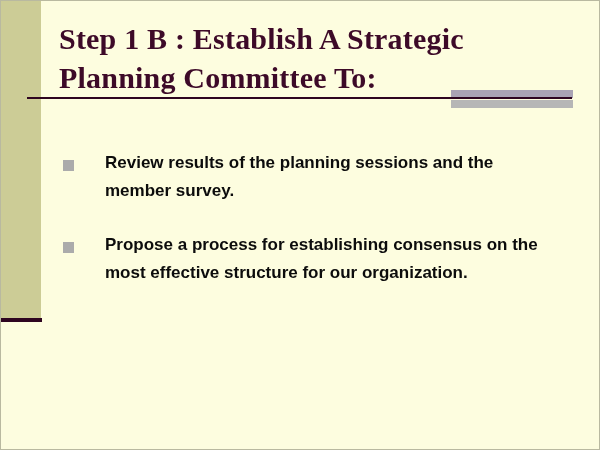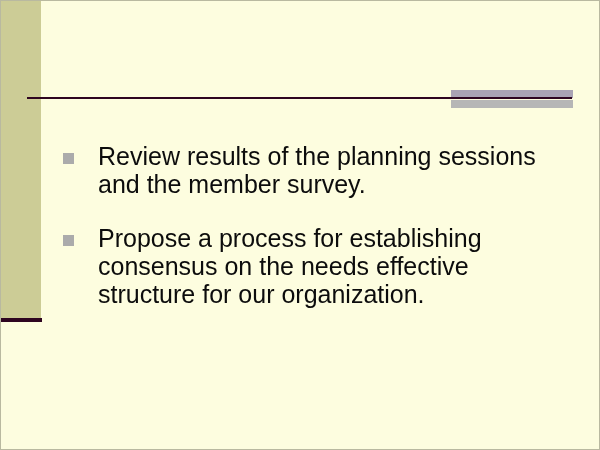--- a/index.html
+++ b/index.html
@@ -118,50 +118,55 @@
     left: 0;
     top: 11px;
     width: 11px;
     height: 11px;
     background: #ababab;
   }
 
   .bullet-text {
     display: block;
     font-family: "Liberation Sans", sans-serif;
-    font-size: 25px;
+    font-size: 17px;
     line-height: 28px;
     color: #0c0c0c;
-    margin: 8px;
+    margin: 15px;
+    font-weight: bold;
   }
 </style>
 </head>
 <body>
 
 <div class="slide">
 
   <div class="side-band"></div>
   <div class="side-band-cap"></div>
 
+  <div class="title-area">
+    <h1 class="title-text">Step 1 B : Establish A Strategic
+Planning Committee To:</h1>
+  </div>
 
   <div class="title-rule"></div>
 
   <div class="accent-bar">
     <div class="accent-top"></div>
     <div class="accent-bottom"></div>
   </div>
 
   <ul class="bullet-list">
 
     <li class="bullet-item">
       <span class="bullet-marker"></span>
       <span class="bullet-text">Review results of the planning sessions and the member survey.</span>
     </li>
 
 
     <li class="bullet-item">
       <span class="bullet-marker"></span>
-      <span class="bullet-text">Propose a process for establishing consensus on the needs effective structure for our organization.</span>
+      <span class="bullet-text">Propose a process for establishing consensus on the most effective structure for our organization.</span>
     </li>
 
   </ul>
 
 </div>
 
 </body></html>

